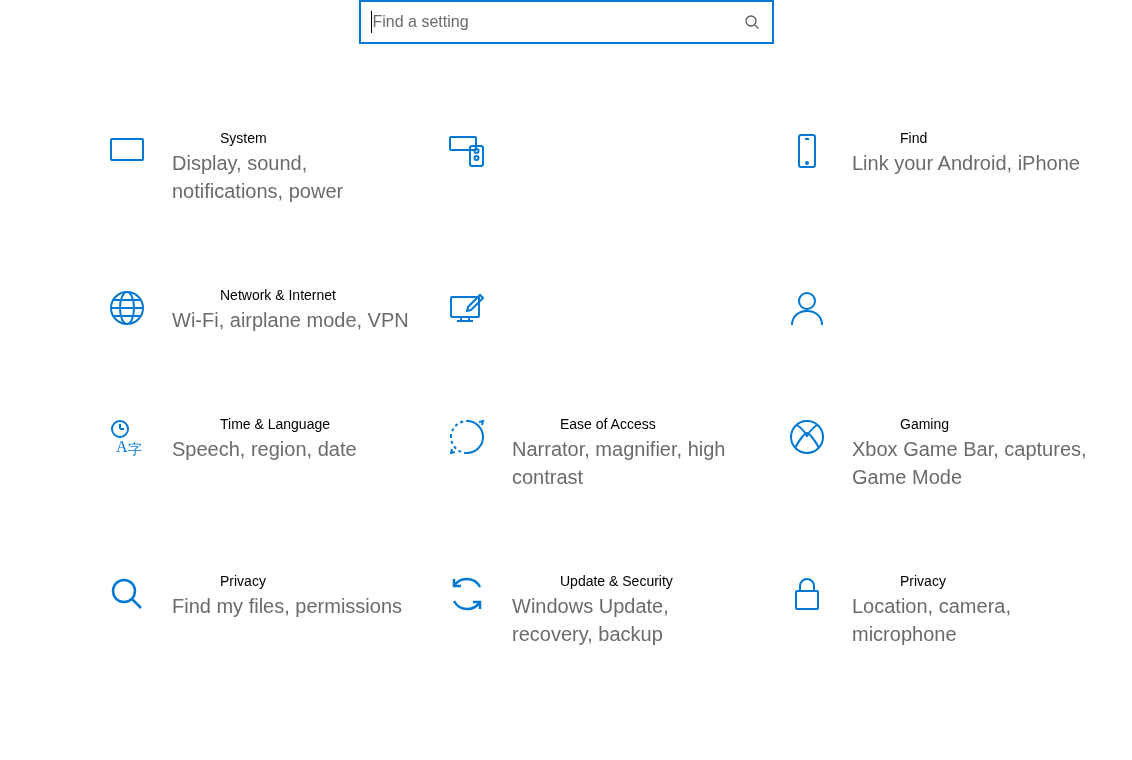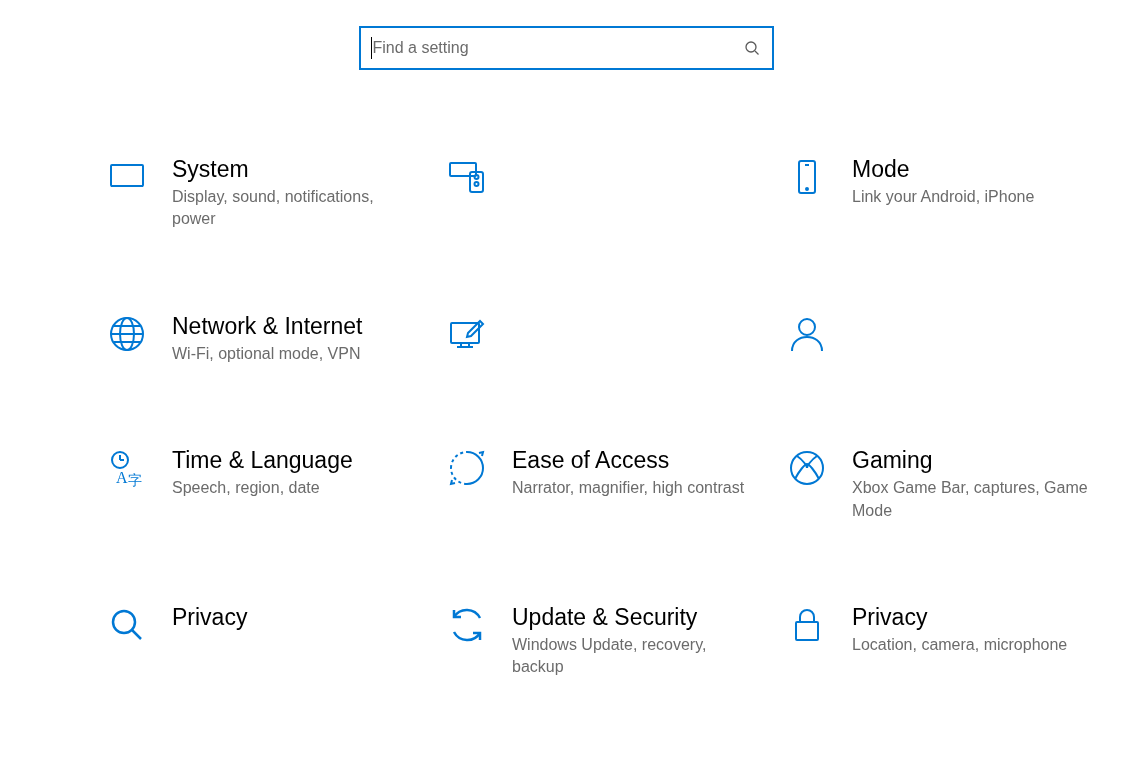--- a/index.html
+++ b/index.html
@@ -6,21 +6,20 @@
     body {
       font-family: "Segoe UI", -apple-system, BlinkMacSystemFont, sans-serif;
       background: #ffffff;
       width: 1132px;
       height: 760px;
       overflow: hidden;
     }
     .search-container {
       display: flex;
       justify-content: center;
-      padding-top: 26px;
       padding-bottom: 40px;
     }
     .search-box {
       width: 415px;
       height: 44px;
       border: 2px solid #0078d4;
       display: flex;
       align-items: center;
       padding: 0 12px;
       position: relative;
@@ -72,27 +71,28 @@
       flex-shrink: 0;
       display: flex;
       align-items: center;
       justify-content: center;
     }
     .tile-text {
       flex: 1;
       padding-right: 20px;
     }
     .tile-title {
-      font-size: 23px;
+      font-size: 14px;
       color: #000;
       font-weight: 400;
       margin-bottom: 3px;
+      margin-left: 48px;
     }
     .tile-desc {
-      font-size: 16px;
+      font-size: 20px;
       color: #6b6b6b;
       line-height: 1.4;
     }
     .highlight-box {
       position: absolute;
       border: 5px solid #e81123;
       top: -14px;
       left: -16px;
       right: -6px;
       bottom: -36px;
@@ -147,38 +147,38 @@
 
   <div class="tile">
     <div class="tile-icon">
       <svg viewBox="0 0 42 42" fill="none" stroke="#0078d4" stroke-width="2">
         <rect x="13" y="5" width="16" height="32" rx="2"></rect>
         <line x1="19" y1="9" x2="23" y2="9"></line>
         <circle cx="21" cy="33" r="1" fill="#0078d4"></circle>
       </svg>
     </div>
     <div class="tile-text">
-      <div class="tile-title">Mode</div>
+      <div class="tile-title">Find</div>
       <div class="tile-desc">Link your Android, iPhone</div>
     </div>
   </div>
 
   <div class="tile">
     <div class="tile-icon">
       <svg viewBox="0 0 42 42" fill="none" stroke="#0078d4" stroke-width="2">
         <circle cx="21" cy="21" r="16"></circle>
         <ellipse cx="21" cy="21" rx="7" ry="16"></ellipse>
         <line x1="5" y1="21" x2="37" y2="21"></line>
         <line x1="8" y1="13" x2="34" y2="13"></line>
         <line x1="8" y1="29" x2="34" y2="29"></line>
       </svg>
     </div>
     <div class="tile-text">
       <div class="tile-title">Network &amp; Internet</div>
-      <div class="tile-desc">Wi-Fi, optional mode, VPN</div>
+      <div class="tile-desc">Wi-Fi, airplane mode, VPN</div>
     </div>
   </div>
 
   <div class="tile">
     <div class="tile-icon">
       <svg viewBox="0 0 42 42" fill="none" stroke="#0078d4" stroke-width="2">
         <rect x="5" y="10" width="28" height="20" rx="1"></rect>
         <line x1="15" y1="30" x2="15" y2="34"></line>
         <line x1="23" y1="30" x2="23" y2="34"></line>
         <line x1="11" y1="34" x2="27" y2="34"></line>
@@ -248,20 +248,21 @@
 
   <div class="tile">
     <div class="tile-icon">
       <svg viewBox="0 0 42 42" fill="none" stroke="#0078d4" stroke-width="2.5">
         <circle cx="18" cy="18" r="11"></circle>
         <line x1="26" y1="26" x2="35" y2="35"></line>
       </svg>
     </div>
     <div class="tile-text">
       <div class="tile-title">Privacy</div>
+      <div class="tile-desc">Find my files, permissions</div>
     </div>
   </div>
 
   <div class="tile">
     <div class="tile-icon">
       <svg viewBox="0 0 42 42" fill="none" stroke="#0078d4" stroke-width="2.5">
         <path d="M34 14 A15 15 0 0 0 8 13"></path>
         <polyline points="8,6 8,13 15,13"></polyline>
         <path d="M8 28 A15 15 0 0 0 34 29"></path>
         <polyline points="34,36 34,29 27,29"></polyline>

